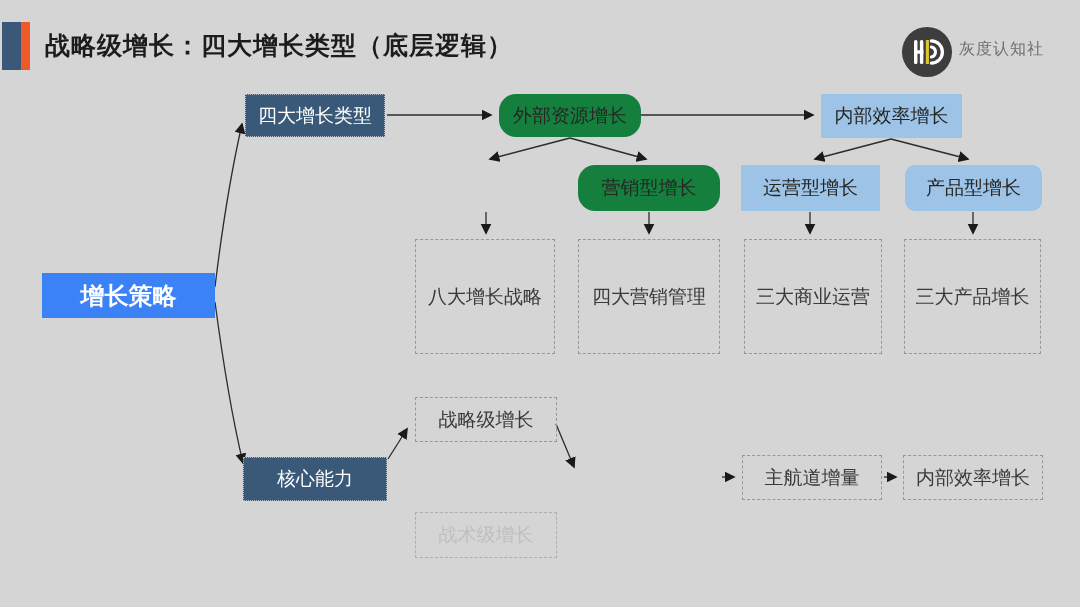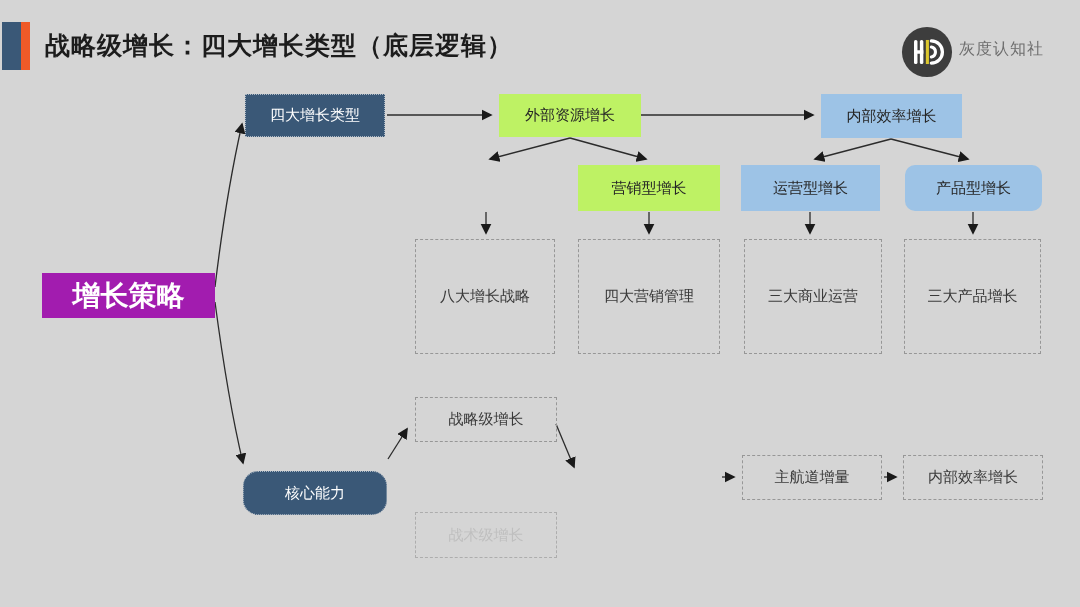--- a/index.html
+++ b/index.html
@@ -25,43 +25,43 @@
     font-size:16px;color:#6E6E6E;letter-spacing:1px;white-space:nowrap;
   }
 
   
   svg.connectors{position:absolute;inset:0;pointer-events:none;}
   svg.connectors path.ln{stroke:#2B2B2B;stroke-width:1.3;fill:none;}
 
   
   .node{
     position:absolute;display:flex;align-items:center;justify-content:center;
-    font-size:15px;text-align:center;white-space:nowrap;box-sizing:border-box;
+    font-size:19px;text-align:center;white-space:nowrap;box-sizing:border-box;
   }
   .node.navy{background:#3A5877;color:#FFFFFF;border:1px dotted #AEB9C4;}
-  .node.peach{background:#bef264;color:#262626;}
+  .node.peach{background:#15803d;color:#262626;border-radius:17px;}
   .node.blue{background:#9DC3E6;color:#262626;}
-  .node.orange-solid{background:#a21caf;color:#FFFFFF;font-weight:bold;font-size:28px;}
+  .node.orange-solid{background:#3b82f6;color:#FFFFFF;font-weight:bold;font-size:24px;}
   .node.dashed{background:transparent;border:1px dashed #979797;color:#3A3A3A;}
   .node.dashed.faded{border-color:#ADADAD;color:#BFBFBF;}
 
   
   .n-types-header   {left:245px;top:94px; width:140px;height:43px;}
   .n-external       {left:499px;top:94px; width:142px;height:43px;}
   .n-internal       {left:821px;top:94px; width:141px;height:44px;}
   .n-strategic      {left:415px;top:165px;width:141px;height:46px;}
   .n-marketing      {left:578px;top:165px;width:142px;height:46px;}
   .n-operational    {left:741px;top:165px;width:139px;height:46px;}
   .n-product        {left:905px;top:165px;width:137px;height:46px;border-radius:10px;}
   .n-eight          {left:415px;top:239px;width:140px;height:115px;}
   .n-four-marketing {left:578px;top:239px;width:142px;height:115px;}
   .n-three-ops      {left:744px;top:239px;width:138px;height:115px;}
   .n-three-prod     {left:904px;top:239px;width:137px;height:115px;}
   .n-root           {left:42px; top:273px;width:173px;height:45px;}
-  .n-core           {left:243px;top:471px;width:144px;height:44px;border-radius:15px;}
+  .n-core           {left:243px;top:457px;width:144px;height:44px;}
   .n-strategic-level{left:415px;top:397px;width:142px;height:45px;}
   .n-tactical-level {left:415px;top:512px;width:142px;height:46px;}
   .n-main-stock     {left:579px;top:455px;width:141px;height:45px;}
   .n-main-increment {left:742px;top:455px;width:140px;height:45px;justify-content:center;}
   .n-second-curve   {left:903px;top:455px;width:140px;height:45px;}
 </style>
 </head>
 <body>
 
 <div class="stage">

